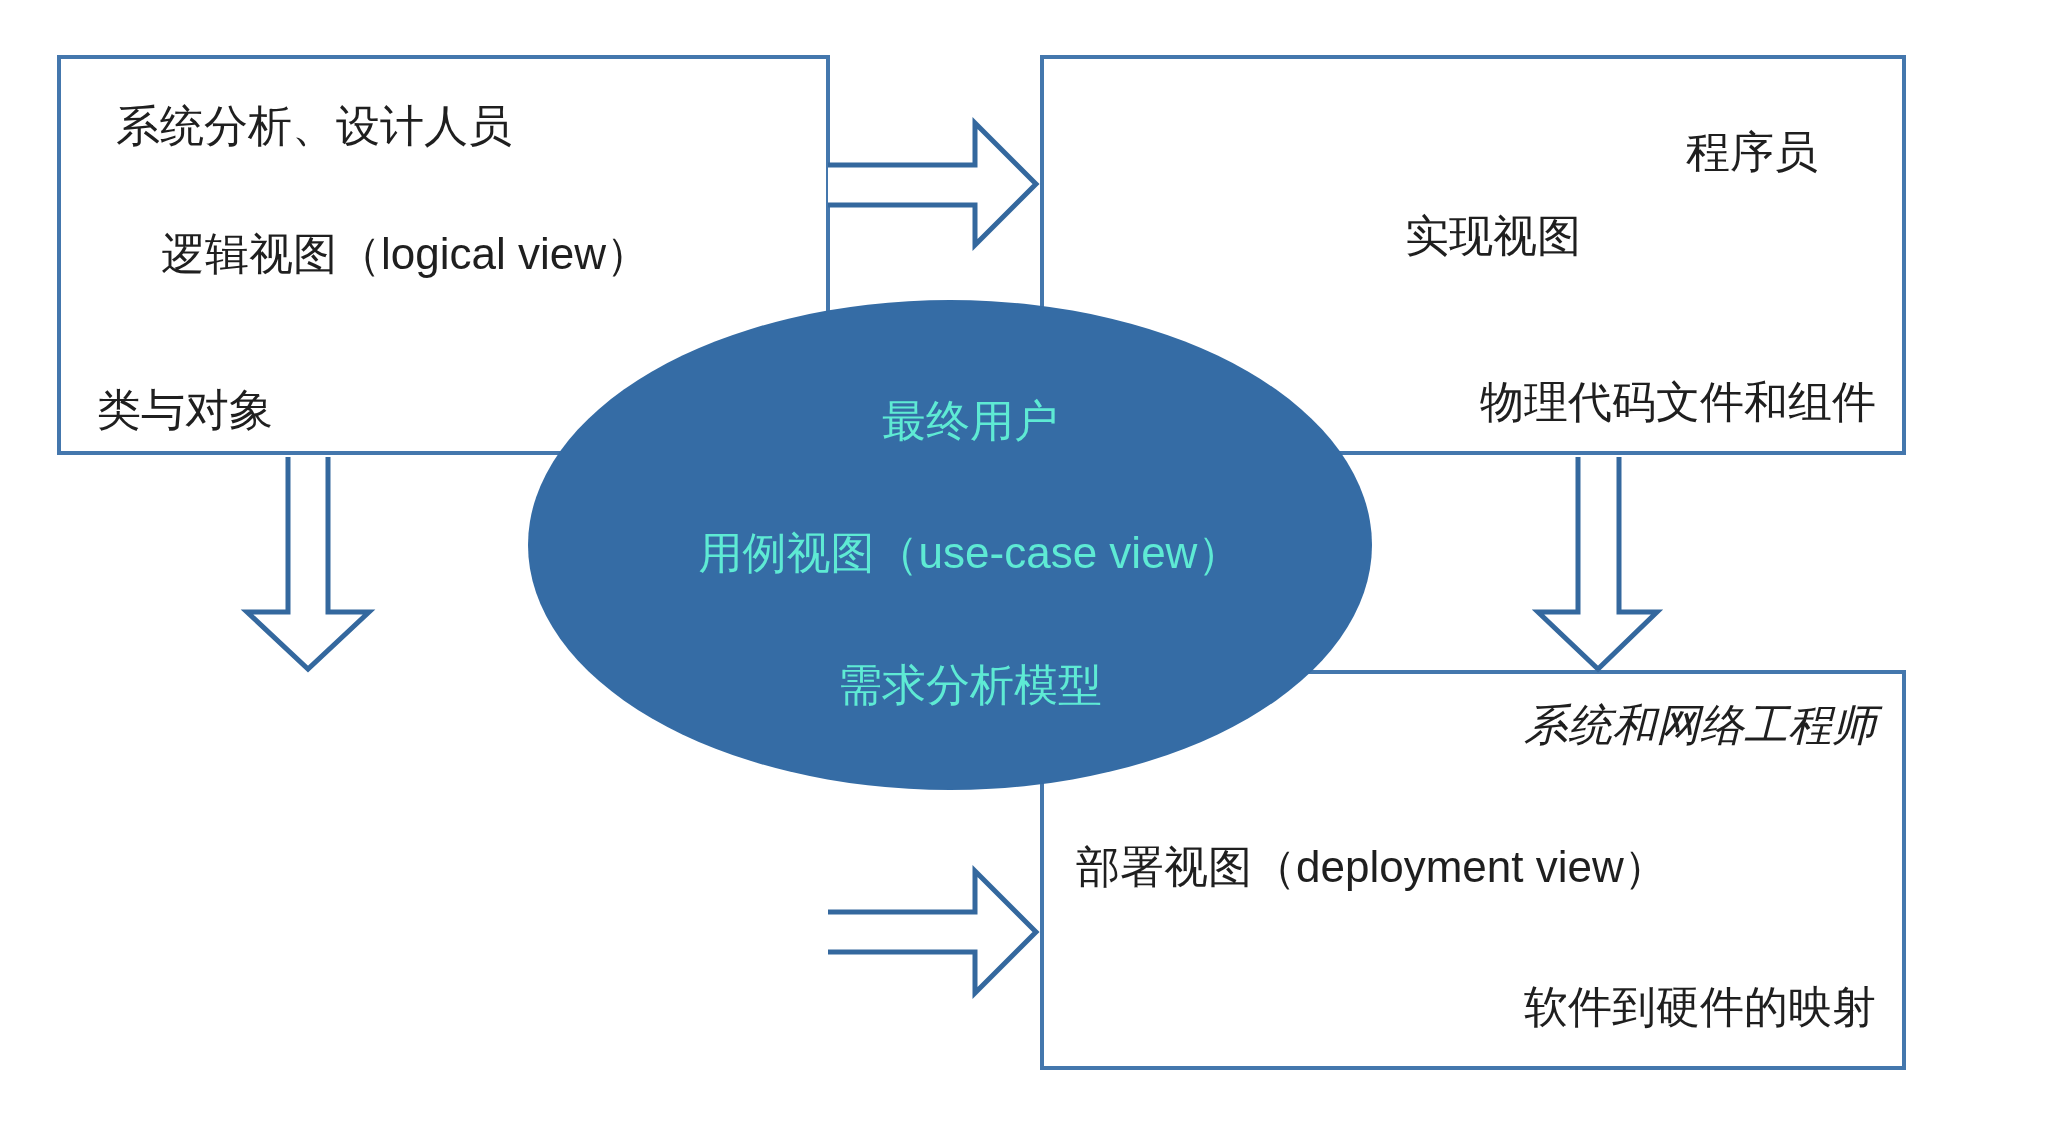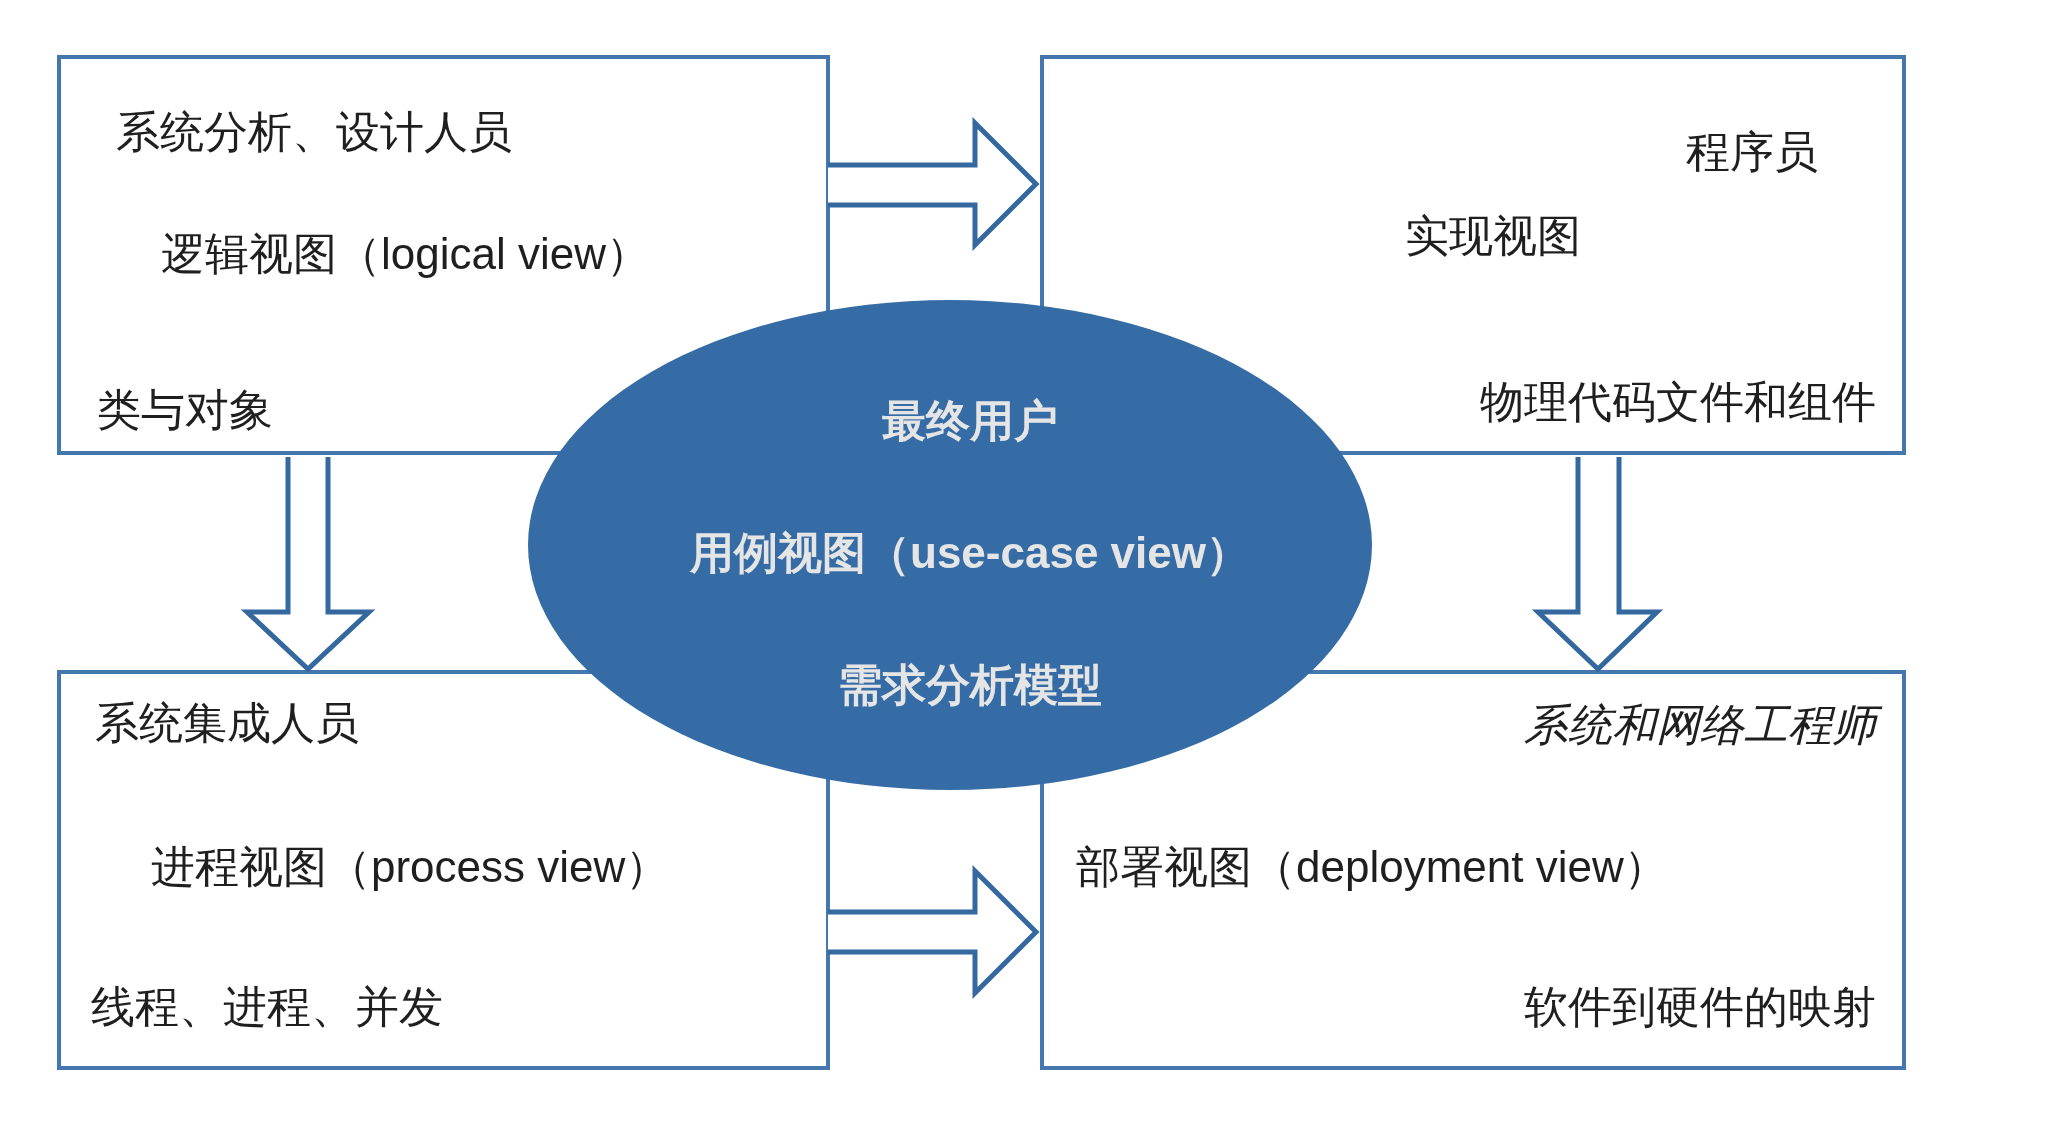--- a/index.html
+++ b/index.html
@@ -23,21 +23,21 @@
   .t{
     position:absolute;
     font-size:44px;
     line-height:1.15;
     color:#1f1f1f;
     white-space:nowrap;
   }
   .t.center{left:0;right:0;text-align:center;margin-left:40px;}
   .t.right{text-align:right;}
   
-  .tl-role{left:55px;top:42px;margin-top:6px;}
+  .tl-role{left:55px;top:42px;}
   .tl-view{left:100px;top:170px;}
   .tl-art{left:36px;top:326px;}
   
   .tr-role{right:84px;top:56px;margin-top:12px;}
   .tr-view-cn{top:152px;}
   .tr-view-en{top:208px;}
   .tr-art{right:26px;top:318px;}
   
   .bl-role{left:34px;top:24px;}
   .bl-view{left:90px;top:168px;}
@@ -49,21 +49,21 @@
 
   .arrow-layer{
     position:absolute;left:0;top:0;width:2046px;height:1142px;
   }
   .ellipse{
     position:absolute;
     left:528px;top:300px;width:844px;height:490px;
     background:#356ca5;
     border-radius:50%;
   }
-  .ellipse .t{color:#e5e5e5;font-weight:bold;}
+  .ellipse .t{color:#5eead4;}
   .el-1{top:96px;}
   .el-2{top:228px;}
   .el-3{top:360px;}
 </style>
 </head>
 <body>
 
 <div class="stage">
 
   <div class="qbox box-tl">
@@ -71,25 +71,20 @@
     <div class="t tl-view">逻辑视图（logical view）</div>
     <div class="t tl-art">类与对象</div>
   </div>
 
   <div class="qbox box-tr">
     <div class="t right tr-role">程序员</div>
     <div class="t center tr-view-cn">实现视图</div>
     <div class="t right tr-art">物理代码文件和组件</div>
   </div>
 
-  <div class="qbox box-bl">
-    <div class="t bl-role">系统集成人员</div>
-    <div class="t bl-view">进程视图（process view）</div>
-    <div class="t bl-art">线程、进程、并发</div>
-  </div>
 
   <div class="qbox box-br">
     <div class="t br-role">系统和网络工程师</div>
     <div class="t br-view">部署视图（deployment view）</div>
     <div class="t br-art">软件到硬件的映射</div>
   </div>
 
   <svg class="arrow-layer" viewBox="0 0 2046 1142">
     <path d="M828,165 H975 V123 L1036,184 L975,245 V205 H828" fill="#ffffff" stroke="#34689e" stroke-width="5" stroke-linejoin="miter"></path>
     <path d="M828,912 H975 V871 L1036,932 L975,993 V952 H828" fill="#ffffff" stroke="#34689e" stroke-width="5" stroke-linejoin="miter"></path>

